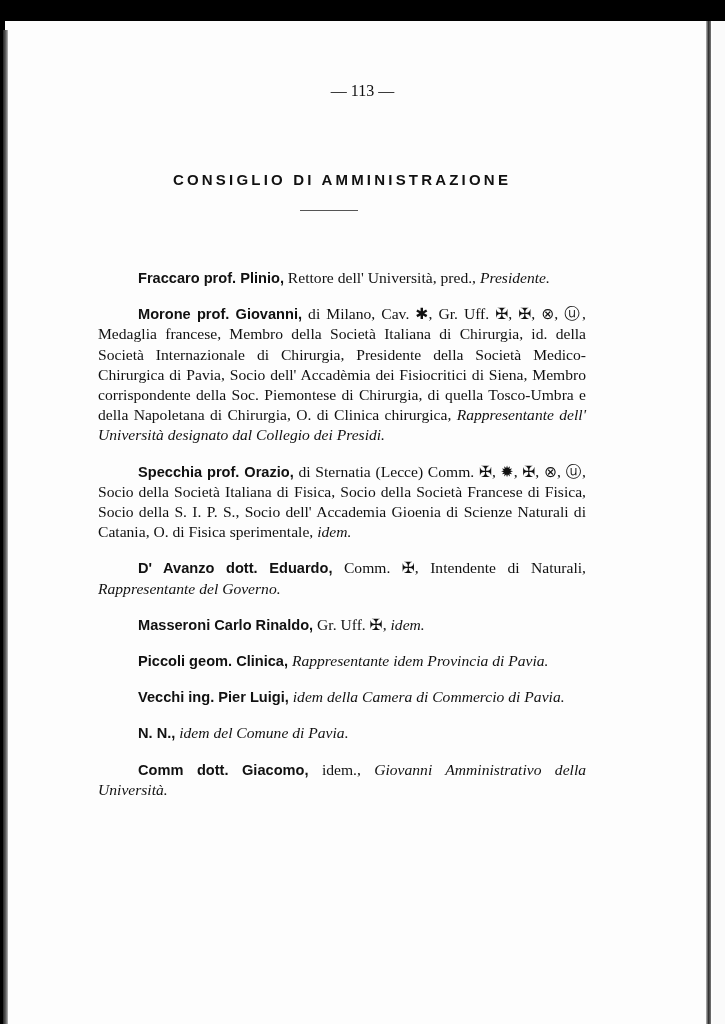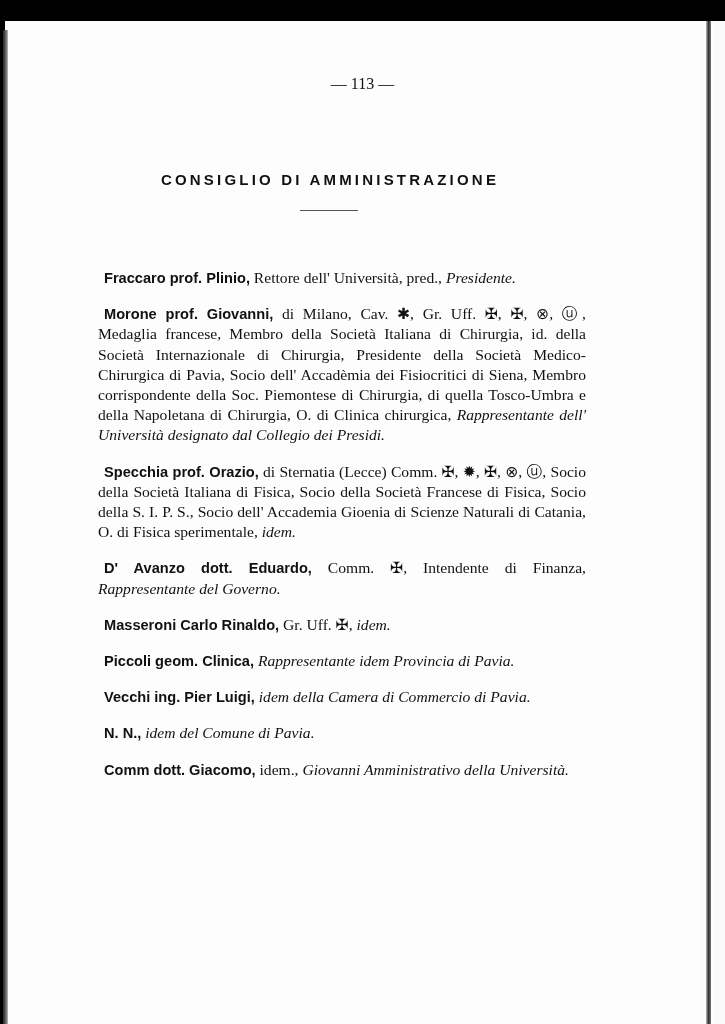--- a/index.html
+++ b/index.html
@@ -19,40 +19,40 @@
   }
   .edge-right {
     position: absolute; left: 706px; top: 21px; width: 5px; height: 1003px;
     background: linear-gradient(to right, #bbb, #333 50%, #777);
   }
   .edge-far-right {
     position: absolute; left: 713px; top: 21px; width: 12px; height: 1003px;
     background: #fafafa;
   }
   .folio {
-    position: absolute; top: 75px; left: 0; width: 725px; text-align: center;
+    position: absolute; top: 82px; left: 0; width: 725px; text-align: center;
     font-family: "Liberation Serif", serif; font-size: 16px;
   }
   .title {
-    position: absolute; top: 171px; left: 0; width: 660px; padding-left: 0;
+    position: absolute; top: 171px; left: 0; width: 660px; padding-left: 12px;
     text-align: center;
     font-family: "Liberation Sans", sans-serif; font-weight: bold; font-size: 15px;
     letter-spacing: 3.2px;
   }
   .rule {
     position: absolute; top: 210px; left: 300px; width: 58px; height: 1px; background: #555;
   }
   .body {
     position: absolute; top: 268px; left: 98px; width: 488px;
     font-family: "Liberation Serif", serif; font-size: 15.6px; line-height: 20.2px;
     text-align: justify;
   }
   .entry { margin: 0 0 16px 0; text-indent: 6px; }
   .entry .name {
-    font-family: "Liberation Sans", sans-serif; font-weight: bold; font-size: 14.6px;
+    font-family: "Liberation Sans", sans-serif; font-weight: bold; font-size: 14.6px; margin-left: 34px;
   }
   .entry .it { font-style: italic; }
 </style>
 </head>
 <body>
 
 <div class="page"></div>
 <div class="edge-left"></div>
 <div class="edge-right"></div>
 <div class="edge-far-right"></div>
@@ -65,21 +65,21 @@
   <p class="entry">
     <span class="name">Fraccaro prof. Plinio,</span><span> Rettore dell' Università, pred., </span><span class="it">Presidente.</span>
   </p>
   <p class="entry">
     <span class="name">Morone prof. Giovanni,</span><span> di Milano, Cav. ✱, Gr. Uff. ✠, ✠, ⊗, ⓤ, Medaglia francese, Membro della Società Italiana di Chirurgia, id. della Società Internazionale di Chirurgia, Presidente della Società Medico-Chirurgica di Pavia, Socio dell' Accadèmia dei Fisiocritici di Siena, Membro corrispondente della Soc. Piemontese di Chirurgia, di quella Tosco-Umbra e della Napoletana di Chirurgia, O. di Clinica chirurgica, </span><span class="it">Rappresentante dell' Università designato dal Collegio dei Presidi.</span>
   </p>
   <p class="entry">
     <span class="name">Specchia prof. Orazio,</span><span> di Sternatia (Lecce) Comm. ✠, ✹, ✠, ⊗, ⓤ, Socio della Società Italiana di Fisica, Socio della Società Francese di Fisica, Socio della S. I. P. S., Socio dell' Accademia Gioenia di Scienze Naturali di Catania, O. di Fisica sperimentale, </span><span class="it">idem.</span>
   </p>
   <p class="entry">
-    <span class="name">D' Avanzo dott. Eduardo,</span><span> Comm. ✠, Intendente di Finanza, </span><span class="it">Rappresentante del Governo.</span>
+    <span class="name">D' Avanzo dott. Eduardo,</span><span> Comm. ✠, Intendente di Naturali, </span><span class="it">Rappresentante del Governo.</span>
   </p>
   <p class="entry">
     <span class="name">Masseroni Carlo Rinaldo,</span><span> Gr. Uff. ✠, </span><span class="it">idem.</span>
   </p>
   <p class="entry">
     <span class="name">Piccoli geom. Clinica,</span><span> </span><span class="it">Rappresentante idem Provincia di Pavia.</span>
   </p>
   <p class="entry">
     <span class="name">Vecchi ing. Pier Luigi,</span><span> </span><span class="it">idem della Camera di Commercio di Pavia.</span>
   </p>

